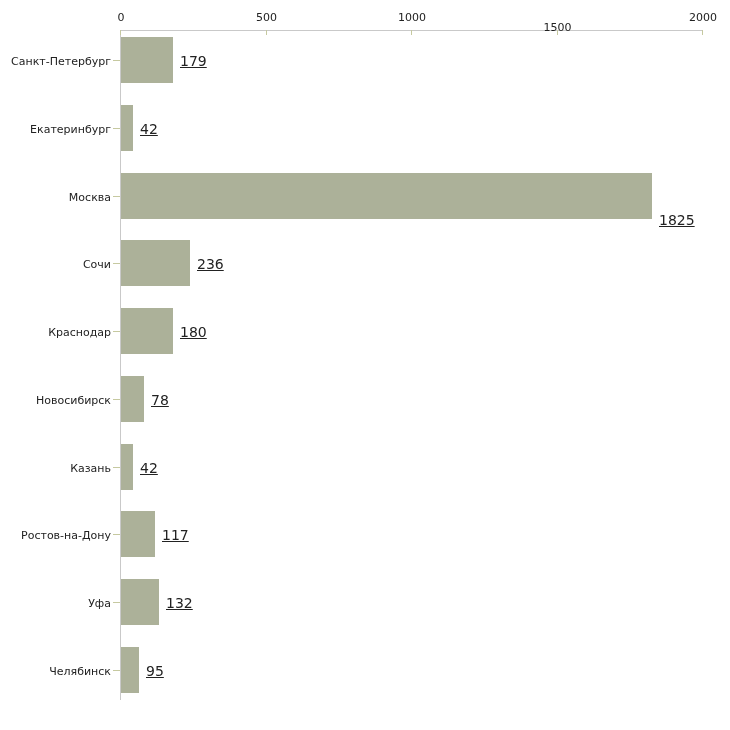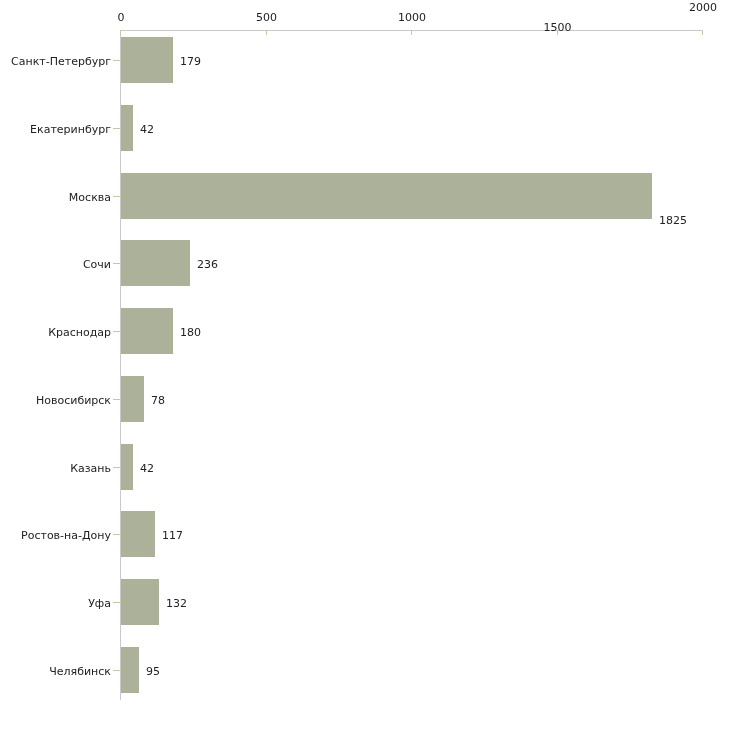--- a/index.html
+++ b/index.html
@@ -43,41 +43,42 @@
     position: absolute;
     font-size: 11px;
     transform: translateY(-50%);
     white-space: nowrap;
   }
   .bar {
     position: absolute;
   }
   .value-label {
     position: absolute;
-    font-size: 11px;
+    font-size: 14px;
     transform: translateY(-50%);
     white-space: nowrap;
+    text-decoration: underline;
   }
 </style>
 </head>
 <body>
 
 <div id="canvas">
     <div class="axis-line-x" style="left: 120px; top: 30px; width: 583px; background: rgb(201, 201, 201);"></div>
     <div class="axis-line-y" style="left: 120px; top: 30px; height: 670px; background: rgb(201, 201, 201);"></div>
     <div class="x-tick-mark" style="left: 120px; top: 30px; background: rgb(198, 201, 160);"></div>
     <div class="x-tick-label" style="left: 121px; top: 11px; color: rgb(34, 34, 34);">0</div>
     <div class="x-tick-mark" style="left: 265.5px; top: 30px; background: rgb(198, 201, 160);"></div>
     <div class="x-tick-label" style="left: 266.5px; top: 11px; color: rgb(34, 34, 34);">500</div>
     <div class="x-tick-mark" style="left: 411px; top: 30px; background: rgb(198, 201, 160);"></div>
     <div class="x-tick-label" style="left: 412px; top: 11px; color: rgb(34, 34, 34);">1000</div>
     <div class="x-tick-mark" style="left: 556.5px; top: 30px; background: rgb(198, 201, 160);"></div>
     <div class="x-tick-label" style="left: 557.5px; top: 21px; color: rgb(34, 34, 34);">1500</div>
     <div class="x-tick-mark" style="left: 702px; top: 30px; background: rgb(198, 201, 160);"></div>
-    <div class="x-tick-label" style="left: 703px; top: 1px; color: rgb(34, 34, 34);">2000</div>
+    <div class="x-tick-label" style="left: 703px; top: 11px; color: rgb(34, 34, 34);">2000</div>
     <div class="cat-tick-mark" style="left: 113px; top: 60px; background: rgb(198, 201, 160);"></div>
     <div class="cat-label" style="right: 619px; top: 61px; color: rgb(34, 34, 34);">Санкт-Петербург</div>
     <div class="bar" style="left: 121px; top: 37px; width: 52px; height: 46px; background: rgb(172, 177, 153);"></div>
     <div class="value-label" style="left: 180px; top: 61px; color: rgb(34, 34, 34);">179</div>
     <div class="cat-tick-mark" style="left: 113px; top: 127.75px; background: rgb(198, 201, 160);"></div>
     <div class="cat-label" style="right: 619px; top: 128.75px; color: rgb(34, 34, 34);">Екатеринбург</div>
     <div class="bar" style="left: 121px; top: 104.75px; width: 12px; height: 46px; background: rgb(172, 177, 153);"></div>
     <div class="value-label" style="left: 140px; top: 128.75px; color: rgb(34, 34, 34);">42</div>
     <div class="cat-tick-mark" style="left: 113px; top: 195.5px; background: rgb(198, 201, 160);"></div>
     <div class="cat-label" style="right: 619px; top: 196.5px; color: rgb(34, 34, 34);">Москва</div>

